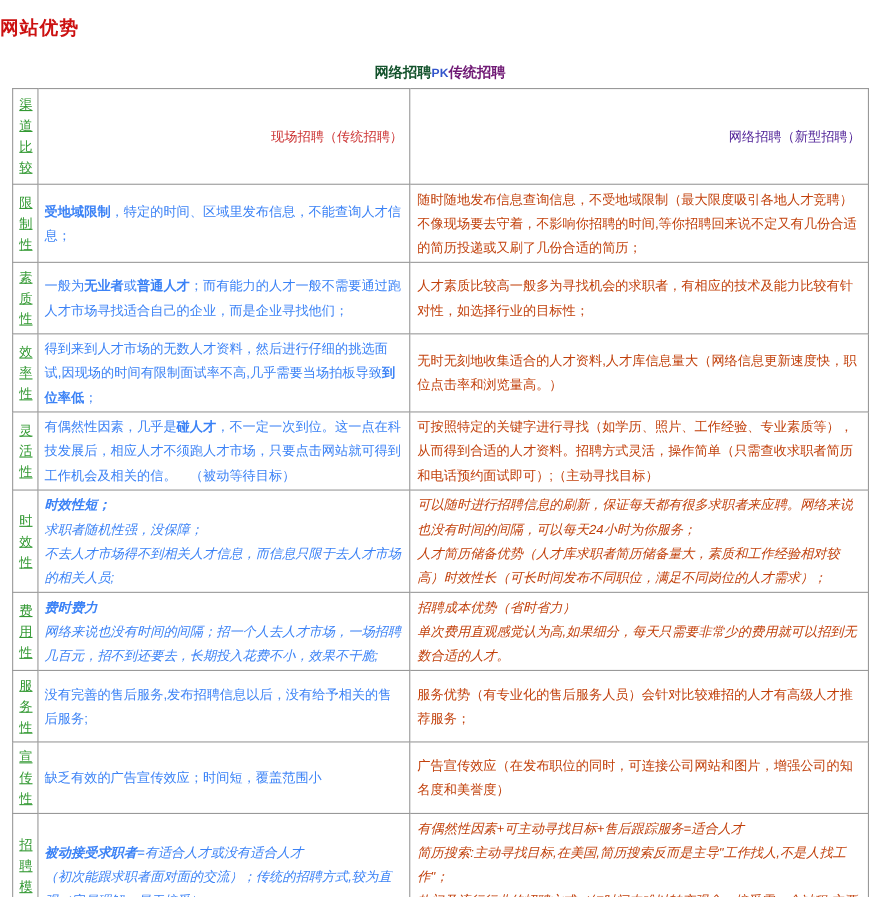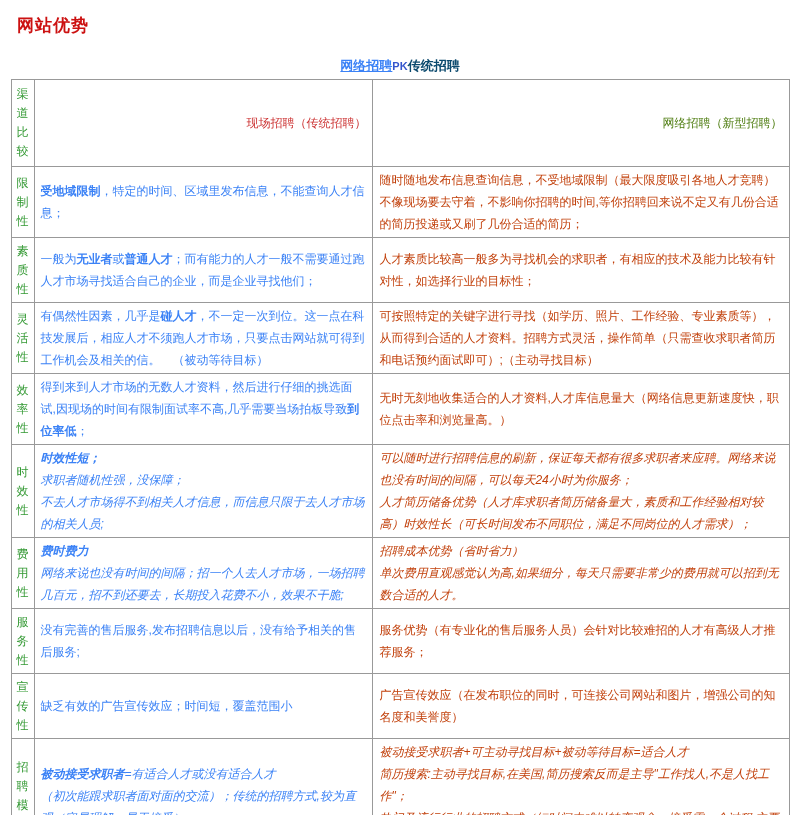--- a/index.html
+++ b/index.html
@@ -1,48 +1,48 @@
 <!DOCTYPE html>
 <html><head>
 <meta charset="utf-8">
 <style>
   html, body { margin:0; padding:0; background:#ffffff; }
   body { width:800px; font-family:"Liberation Sans","DejaVu Sans",sans-serif; }
   .page { width:800px; }
 
   .page-title {
     color:#cc1111; font-size:17px; font-weight:bold;
-    margin:14px 0 22px 17px; letter-spacing:1px;
+    margin:14px 0 22px 0; letter-spacing:1px;
   }
 
   .subtitle {
     text-align:center; font-size:13px; font-weight:bold;
     margin:0 0 6px 0; line-height:14px;
   }
-  .subtitle .seg-green { color:#3b82f6;text-decoration:underline; }
+  .subtitle .seg-green { color:#14532d; }
   .subtitle .seg-pk { color:#3355cc; font-size:11px; }
-  .subtitle .seg-red { color:#0c4a6e; }
+  .subtitle .seg-red { color:#701a75; }
 
   table.compare {
     border-collapse:collapse; table-layout:fixed;
     width:779px; margin:0 auto;
   }
   td {
     border:1px solid #999999; font-size:12px; line-height:22px;
     padding:2px 6px; vertical-align:middle; overflow:hidden;
   }
   td.cat {
-    width:14px; padding:2px 4px; color:#339933; text-align:center;
-    word-break:break-all; line-height:19px;
+    width:14px; padding:2px 4px; color:#339933; text-align:right;
+    word-break:break-all; line-height:19px;text-decoration:underline;
   }
   td.trad { width:325px; color:#3b82f6; }
   td.online { width:402px; color:#c2410c; }
   td.hdr { text-align:right; }
   td.hdr.trad { color:#cc3333; }
-  td.hdr.online { color:#4d7c0f; }
+  td.hdr.online { color:#4c1d95; }
   .b { font-weight:bold; }
   .line { margin:0;font-style:italic; }
 </style>
 </head>
 <body>
 
 <div class="page">
 
   <div class="page-title">网站优势</div>
 
@@ -67,34 +67,34 @@
       </tr>
 
       <tr style="height:65px;">
         <td class="cat">素质性</td>
         <td class="trad">
           <span>一般为</span><span class="b">无业者</span><span>或</span><span class="b">普通人才</span><span>；而有能力的人才一般不需要通过跑人才市场寻找适合自己的企业，而是企业寻找他们；</span>
         </td>
         <td class="online">人才素质比较高一般多为寻找机会的求职者，有相应的技术及能力比较有针对性，如选择行业的目标性；</td>
       </tr>
 
+      <tr style="height:62px;">
+        <td class="cat">效率性</td>
+        <td class="trad">
+          <span>得到来到人才市场的无数人才资料，然后进行仔细的挑选面试,因现场的时间有限制面试率不高,几乎需要当场拍板导致</span><span class="b">到位率低</span><span>；</span>
+        </td>
+        <td class="online">无时无刻地收集适合的人才资料,人才库信息量大（网络信息更新速度快，职位点击率和浏览量高。）</td>
+      </tr>
+
       <tr style="height:71px;">
         <td class="cat">灵活性</td>
         <td class="trad">
           <span>有偶然性因素，几乎是</span><span class="b">碰人才</span><span>，不一定一次到位。这一点在科技发展后，相应人才不须跑人才市场，只要点击网站就可得到工作机会及相关的信。　（被动等待目标）</span>
         </td>
         <td class="online">可按照特定的关键字进行寻找（如学历、照片、工作经验、专业素质等），从而得到合适的人才资料。招聘方式灵活，操作简单（只需查收求职者简历和电话预约面试即可）;（主动寻找目标）</td>
-      </tr>
-
-      <tr style="height:62px;">
-        <td class="cat">效率性</td>
-        <td class="trad">
-          <span>得到来到人才市场的无数人才资料，然后进行仔细的挑选面试,因现场的时间有限制面试率不高,几乎需要当场拍板导致</span><span class="b">到位率低</span><span>；</span>
-        </td>
-        <td class="online">无时无刻地收集适合的人才资料,人才库信息量大（网络信息更新速度快，职位点击率和浏览量高。）</td>
       </tr>
 
       <tr style="height:92px;">
         <td class="cat">时效性</td>
         <td class="trad">
           <div class="line b">时效性短；</div>
           <div class="line">求职者随机性强，没保障；</div>
           <div class="line">不去人才市场得不到相关人才信息，而信息只限于去人才市场的相关人员;</div>
         </td>
         <td class="online">
@@ -127,21 +127,21 @@
         <td class="online">广告宣传效应（在发布职位的同时，可连接公司网站和图片，增强公司的知名度和美誉度）</td>
       </tr>
 
       <tr style="height:91px;">
         <td class="cat">招聘模式</td>
         <td class="trad">
           <div class="line"><span class="b">被动接受求职者</span><span>=有适合人才或没有适合人才</span></div>
           <div class="line">（初次能跟求职者面对面的交流）；传统的招聘方式,较为直观（容易理解，易于接受）；</div>
         </td>
         <td class="online">
-          <div class="line">被动接受求职者+可主动寻找目标+被动等待目标=适合人才</div>
+          <div class="line">有偶然性因素+可主动寻找目标+售后跟踪服务=适合人才</div>
           <div class="line">简历搜索:主动寻找目标,在美国,简历搜索反而是主导"工作找人,不是人找工作"；</div>
           <div class="line">热门及流行行业的招聘方式（短时间内难以转变观念，接受需一个过程,主要局限于网络不是很盛行的城市,会误以招聘方式不直观）；</div>
         </td>
       </tr>
     </tbody>
   </table>
 
 </div>
 
 </body></html>

